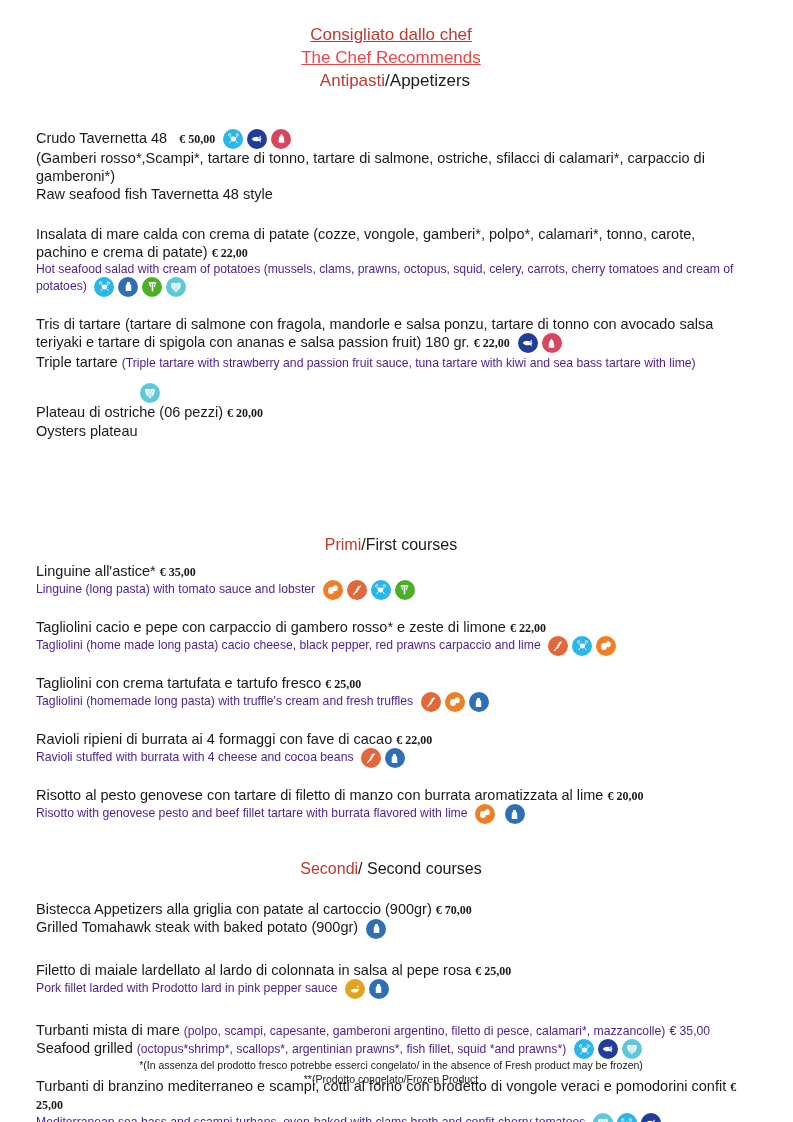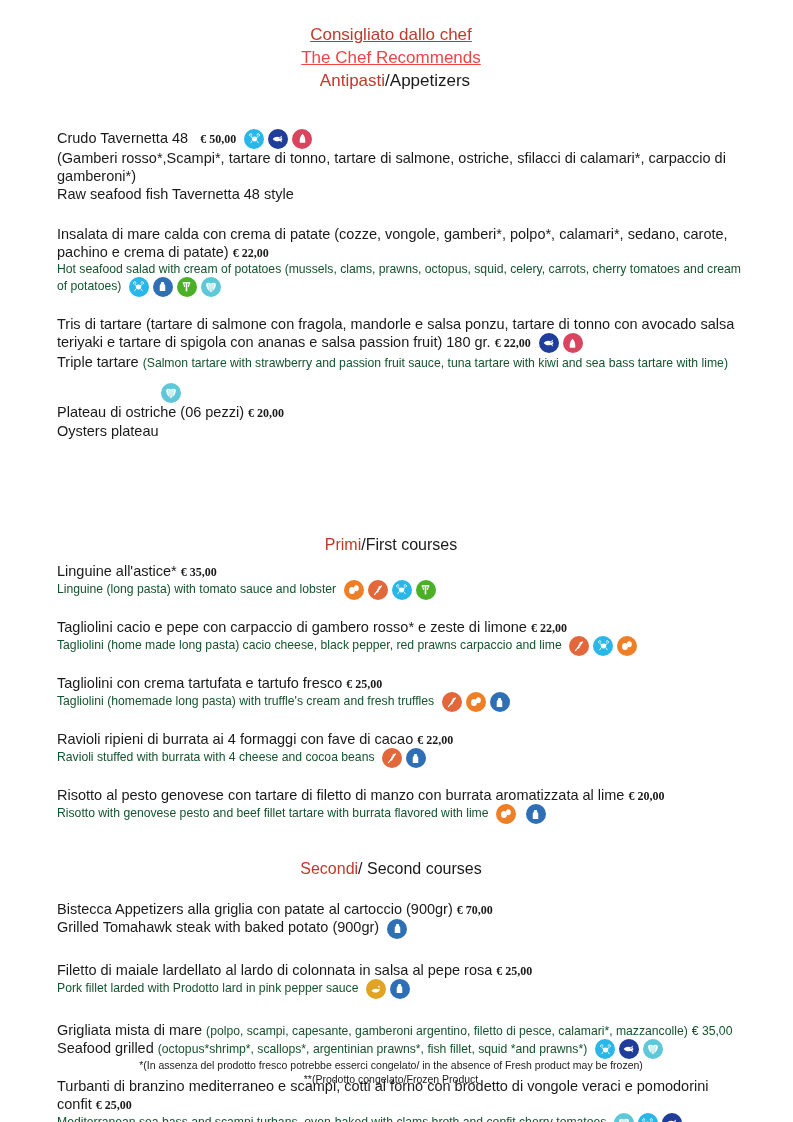--- a/index.html
+++ b/index.html
@@ -50,36 +50,36 @@
   .section-head {
     text-align: center;
     font-size: 16px;
     margin: 0;
   }
   .section-head .it { color: #c0392b; }
   .section-head .en { color: #1a1a1a; }
 
   
   .dish {
-    padding: 0 36px 0 57px;
+    padding: 0 36px 0 36px;
   }
   .dish-it {
     font-size: 14.5px;
     line-height: 1.25;
     color: #1a1a1a;
   }
   .price {
     font-size: 12px;
     font-weight: bold;
     font-family: "Liberation Serif", serif;
   }
   .dish-en {
     font-size: 12.2px;
     line-height: 1.25;
-    color: #14532d;
+    color: #4c1d95;
   }
 
   
   .icons {
     display: inline-flex;
     gap: 4px;
     vertical-align: middle;
     margin: 0 0 0 4px;
   }
   .ico {
@@ -168,21 +168,21 @@
       </span>
     </div>
     <div class="dish-it paren">(Gamberi rosso*,Scampi*, tartare di tonno, tartare di salmone, ostriche, sfilacci di calamari*, carpaccio di gamberoni*)</div>
     <div class="dish-it">Raw seafood fish Tavernetta 48 style</div>
   </div>
 
   <div class="sp-22"></div>
 
   <div class="dish">
     <div class="dish-it">
-      <span>Insalata di mare calda con crema di patate (cozze, vongole, gamberi*, polpo*, calamari*, sedano, carote, pachino e crema di patate)</span>
+      <span>Insalata di mare calda con crema di patate (cozze, vongole, gamberi*, polpo*, calamari*, tonno, carote, pachino e crema di patate)</span>
       <span class="price">€ 22,00</span>
     </div>
     <div class="dish-en">
       <span>Hot seafood salad  with cream of potatoes (mussels, clams, prawns, octopus, squid, celery, carrots, cherry tomatoes and cream of potatoes)</span>
       <span class="icons">
         <span class="ico ico-crustacean">
           <svg width="13" height="13" viewBox="0 0 24 24">
               <ellipse cx="12" cy="13" rx="5" ry="4.5" fill="#fff"></ellipse>
               <path d="M5 8 L8.5 11" stroke="#fff" stroke-width="1.8" fill="none" stroke-linecap="round"></path>
               <path d="M19 8 L15.5 11" stroke="#fff" stroke-width="1.8" fill="none" stroke-linecap="round"></path>
@@ -227,21 +227,21 @@
             </svg>
         </span>
         <span class="ico ico-mollusc">
           <svg width="13" height="13" viewBox="0 0 24 24">
               <path d="M12 3 C16 7 18 13 17 20 H7 C6 13 8 7 12 3 Z" fill="#fff"></path>
             </svg>
         </span>
       </span>
     </div>
     <div class="dish-it">
-      <span>Triple tartare </span><span class="dish-en">(Salmon tartare with strawberry and passion fruit sauce, tuna tartare with kiwi and sea bass tartare with lime)</span>
+      <span>Triple tartare </span><span class="dish-en">(Triple tartare with strawberry and passion fruit sauce, tuna tartare with kiwi and sea bass tartare with lime)</span>
     </div>
   </div>
 
   <div class="sp-12"></div>
 
   <div class="dish">
     <div class="oyster-icon-row">
       <span class="ico ico-shell">
         <svg width="14" height="14" viewBox="0 0 24 24">
             <path d="M12 21 C5 17 3 10 4 6 C6 4 9 4 12 6 C15 4 18 4 20 6 C21 10 19 17 12 21 Z" fill="#fff"></path>
@@ -478,21 +478,21 @@
             </svg>
         </span>
       </span>
     </div>
   </div>
 
   <div class="sp-22"></div>
 
   <div class="dish">
     <div class="dish-it">
-      <span>Grigliata mista di mare </span><span class="dish-en">(polpo, scampi, capesante, gamberoni argentino, filetto di pesce, calamari*, mazzancolle)</span>
+      <span>Turbanti mista di mare </span><span class="dish-en">(polpo, scampi, capesante, gamberoni argentino, filetto di pesce, calamari*, mazzancolle)</span>
       <span class="dish-en">€ 35,00</span>
     </div>
     <div class="dish-it">
       <span>Seafood grilled </span><span class="dish-en">(octopus*shrimp*, scallops*, argentinian prawns*, fish fillet, squid *and prawns*)</span>
       <span class="icons">
         <span class="ico ico-crustacean">
           <svg width="13" height="13" viewBox="0 0 24 24">
               <ellipse cx="12" cy="13" rx="5" ry="4.5" fill="#fff"></ellipse>
               <path d="M5 8 L8.5 11" stroke="#fff" stroke-width="1.8" fill="none" stroke-linecap="round"></path>
               <path d="M19 8 L15.5 11" stroke="#fff" stroke-width="1.8" fill="none" stroke-linecap="round"></path>

